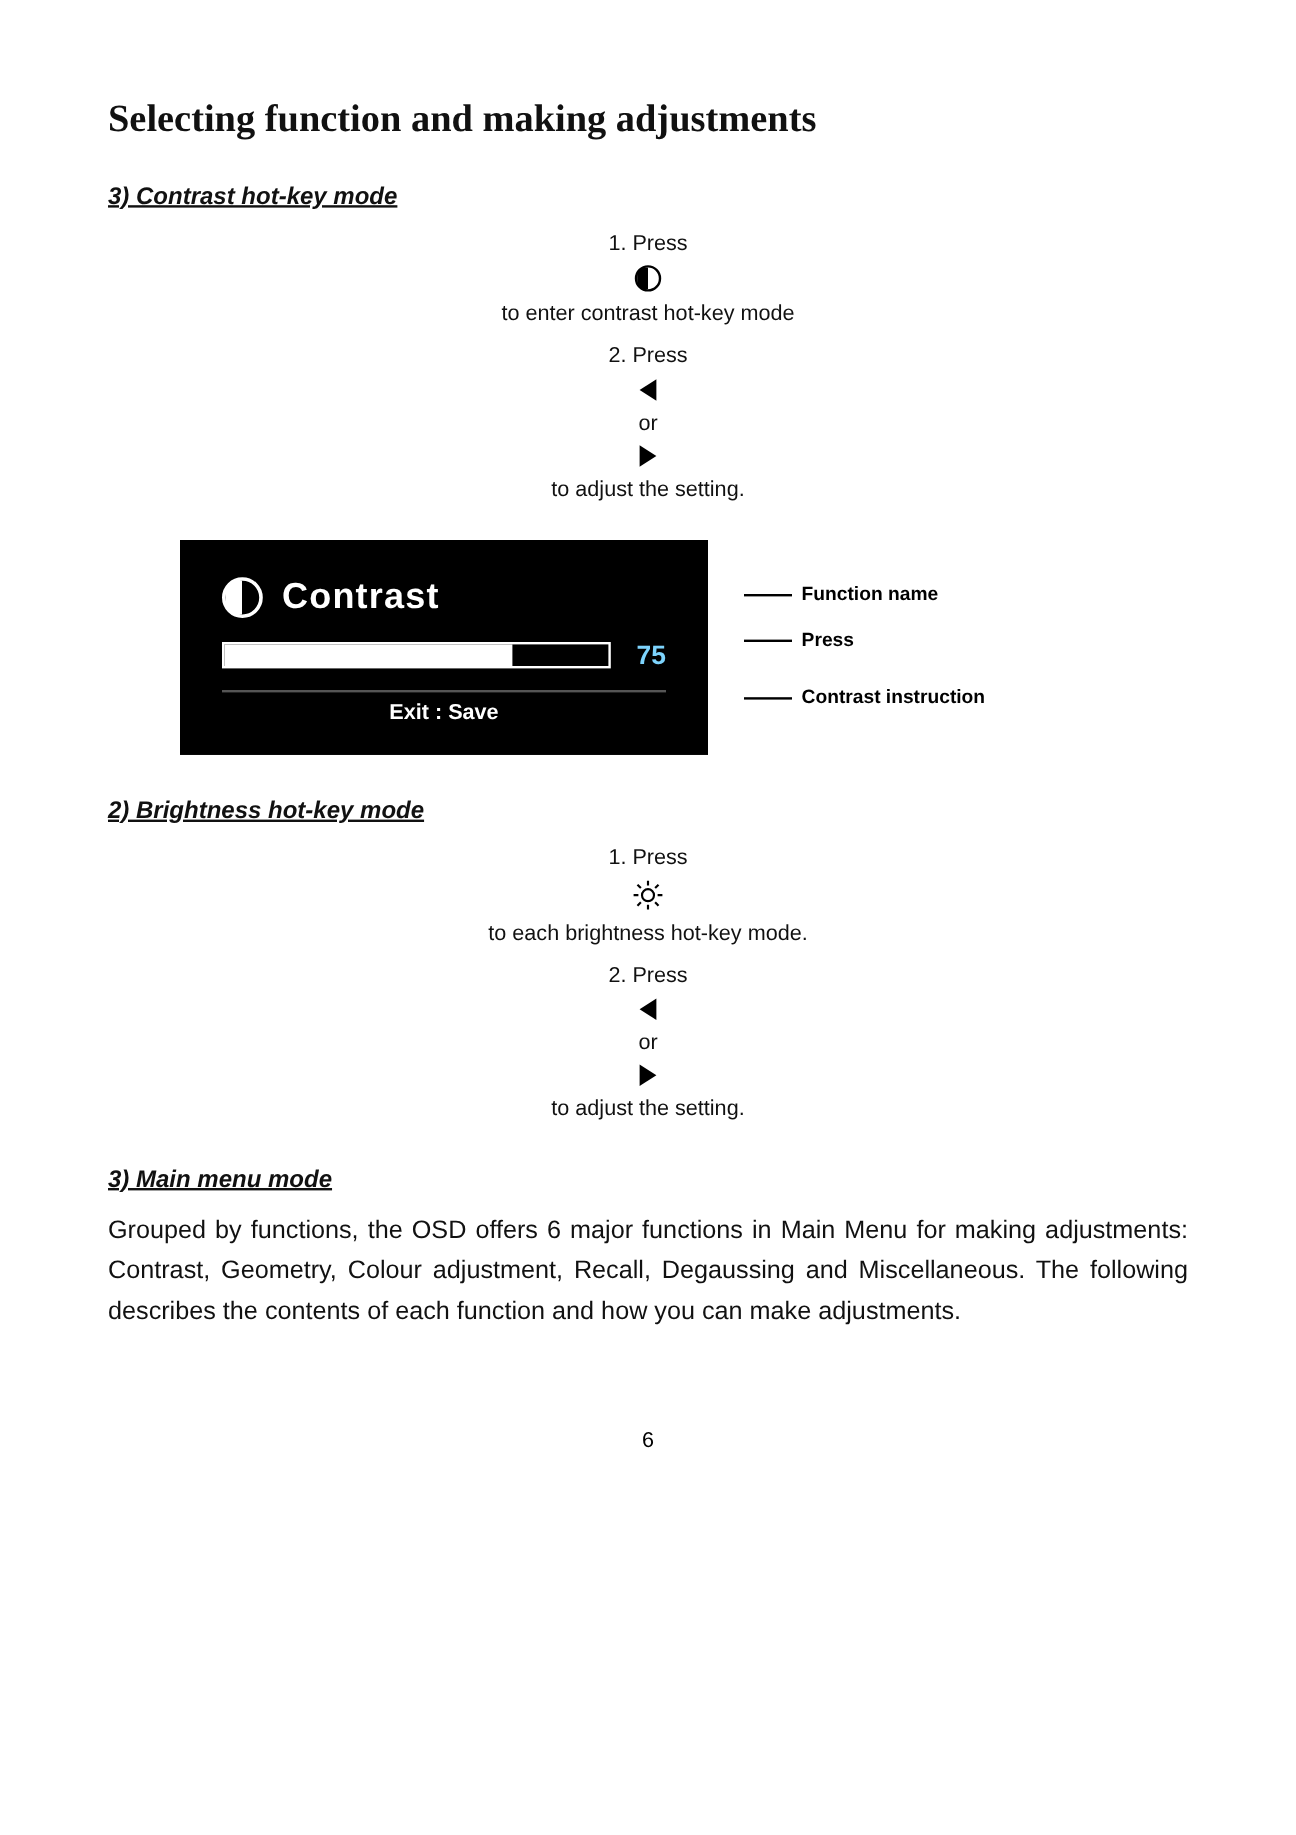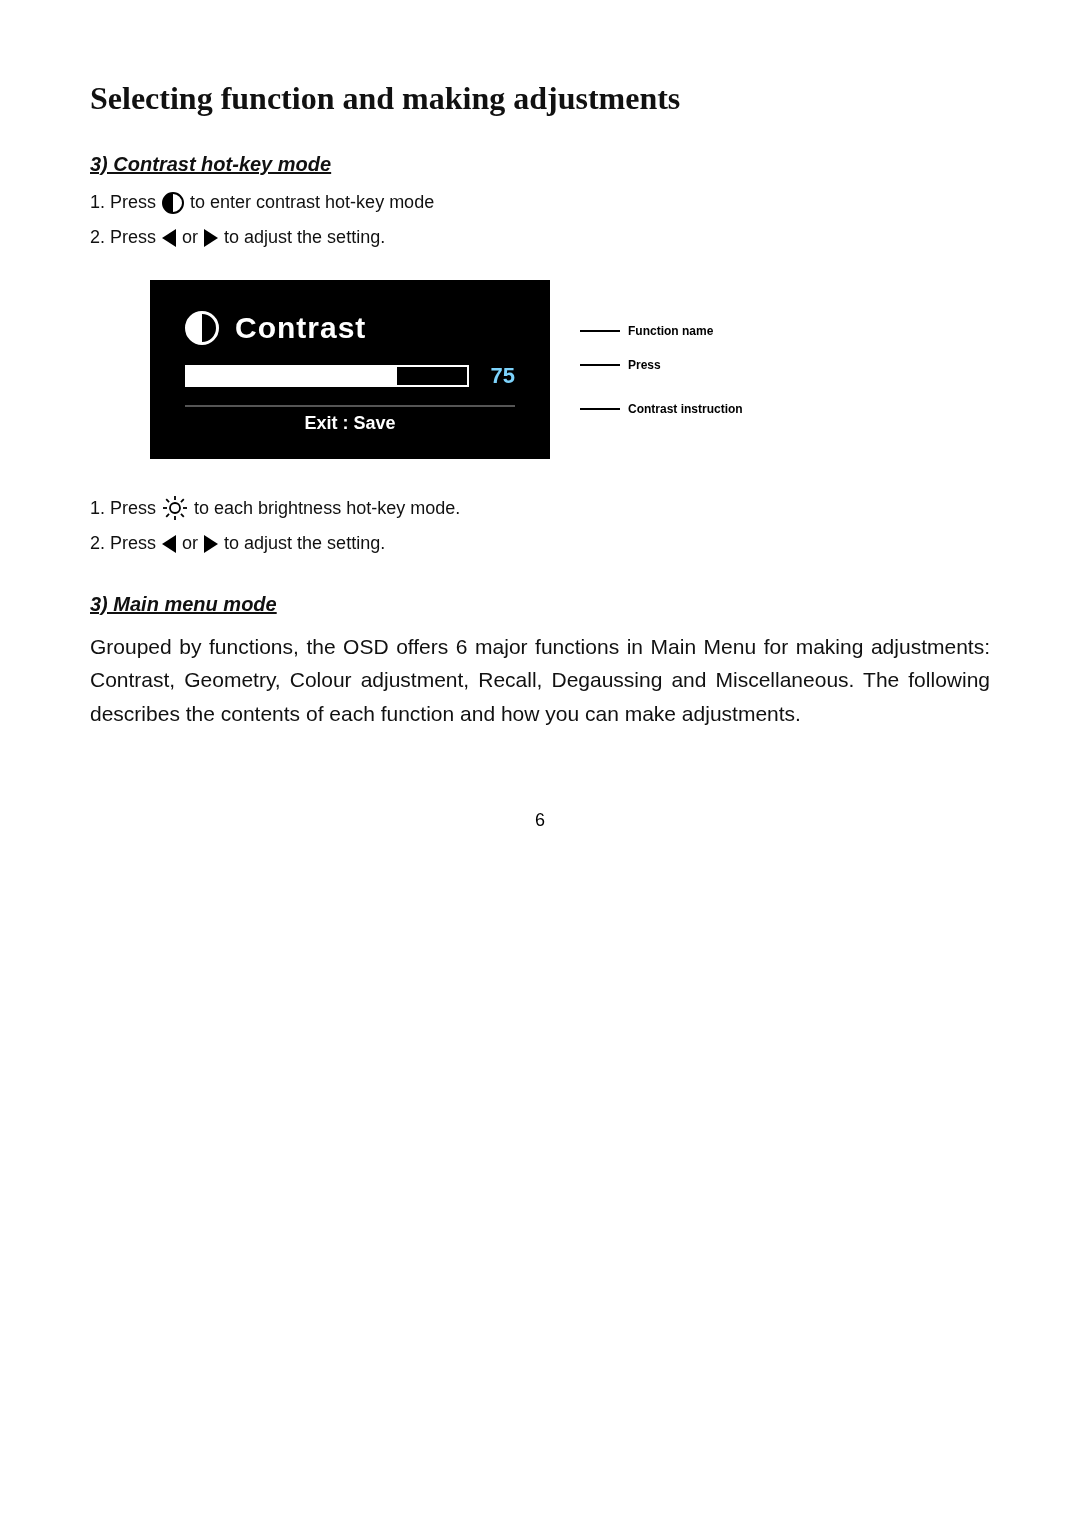--- a/index.html
+++ b/index.html
@@ -29,20 +29,21 @@
       text-decoration: underline;
       margin-bottom: 14px;
     }
 
     .step {
       display: flex;
       align-items: center;
       margin-bottom: 10px;
       font-size: 18px;
       gap: 6px;
+      flex-direction: column;
     }
 
     
     .icon-contrast {
       display: inline-block;
       width: 22px;
       height: 22px;
       border-radius: 50%;
       background: linear-gradient(to right, #000 50%, #fff 50%);
       border: 2px solid #000;
@@ -92,21 +93,21 @@
     .osd-container {
       margin: 30px 0 30px 60px;
       display: flex;
       align-items: center;
       gap: 30px;
     }
 
     .osd-box {
       background: #000;
       color: #fff;
-      width: 400px;
+      width: 440px;
       padding: 28px 32px 22px 32px;
       border: 3px solid #000;
     }
 
     .osd-header {
       display: flex;
       align-items: center;
       gap: 16px;
       margin-bottom: 18px;
     }
@@ -175,21 +176,21 @@
     }
 
     .osd-label-line {
       display: inline-block;
       width: 40px;
       height: 2px;
       background: #000;
     }
 
     .osd-label-text {
-      font-size: 12px;
+      font-size: 16px;
       font-weight: bold;
       color: #000;
     }
 
     .osd-labels-wrapper {
       display: flex;
       flex-direction: column;
       justify-content: space-around;
       height: 100%;
       gap: 20px;
@@ -266,20 +267,21 @@
       </div>
       <div class="osd-label-item" style="margin-top:10px;">
         <span class="osd-label-line"></span>
         <span class="osd-label-text">Contrast instruction</span>
       </div>
     </div>
   </div>
 </div>
 
 <div class="section">
+  <div class="section-title">2) Brightness hot-key mode</div>
 
   <div class="step">
     <span class="step-text">1. Press</span>
 
     <span class="icon-brightness">
       <svg viewBox="0 0 26 26" fill="none" xmlns="http://www.w3.org/2000/svg">
         <circle cx="13" cy="13" r="5" stroke="#000" stroke-width="1.8"></circle>
         <line x1="13" y1="1" x2="13" y2="5" stroke="#000" stroke-width="1.8"></line>
         <line x1="13" y1="21" x2="13" y2="25" stroke="#000" stroke-width="1.8"></line>
         <line x1="1" y1="13" x2="5" y2="13" stroke="#000" stroke-width="1.8"></line>

